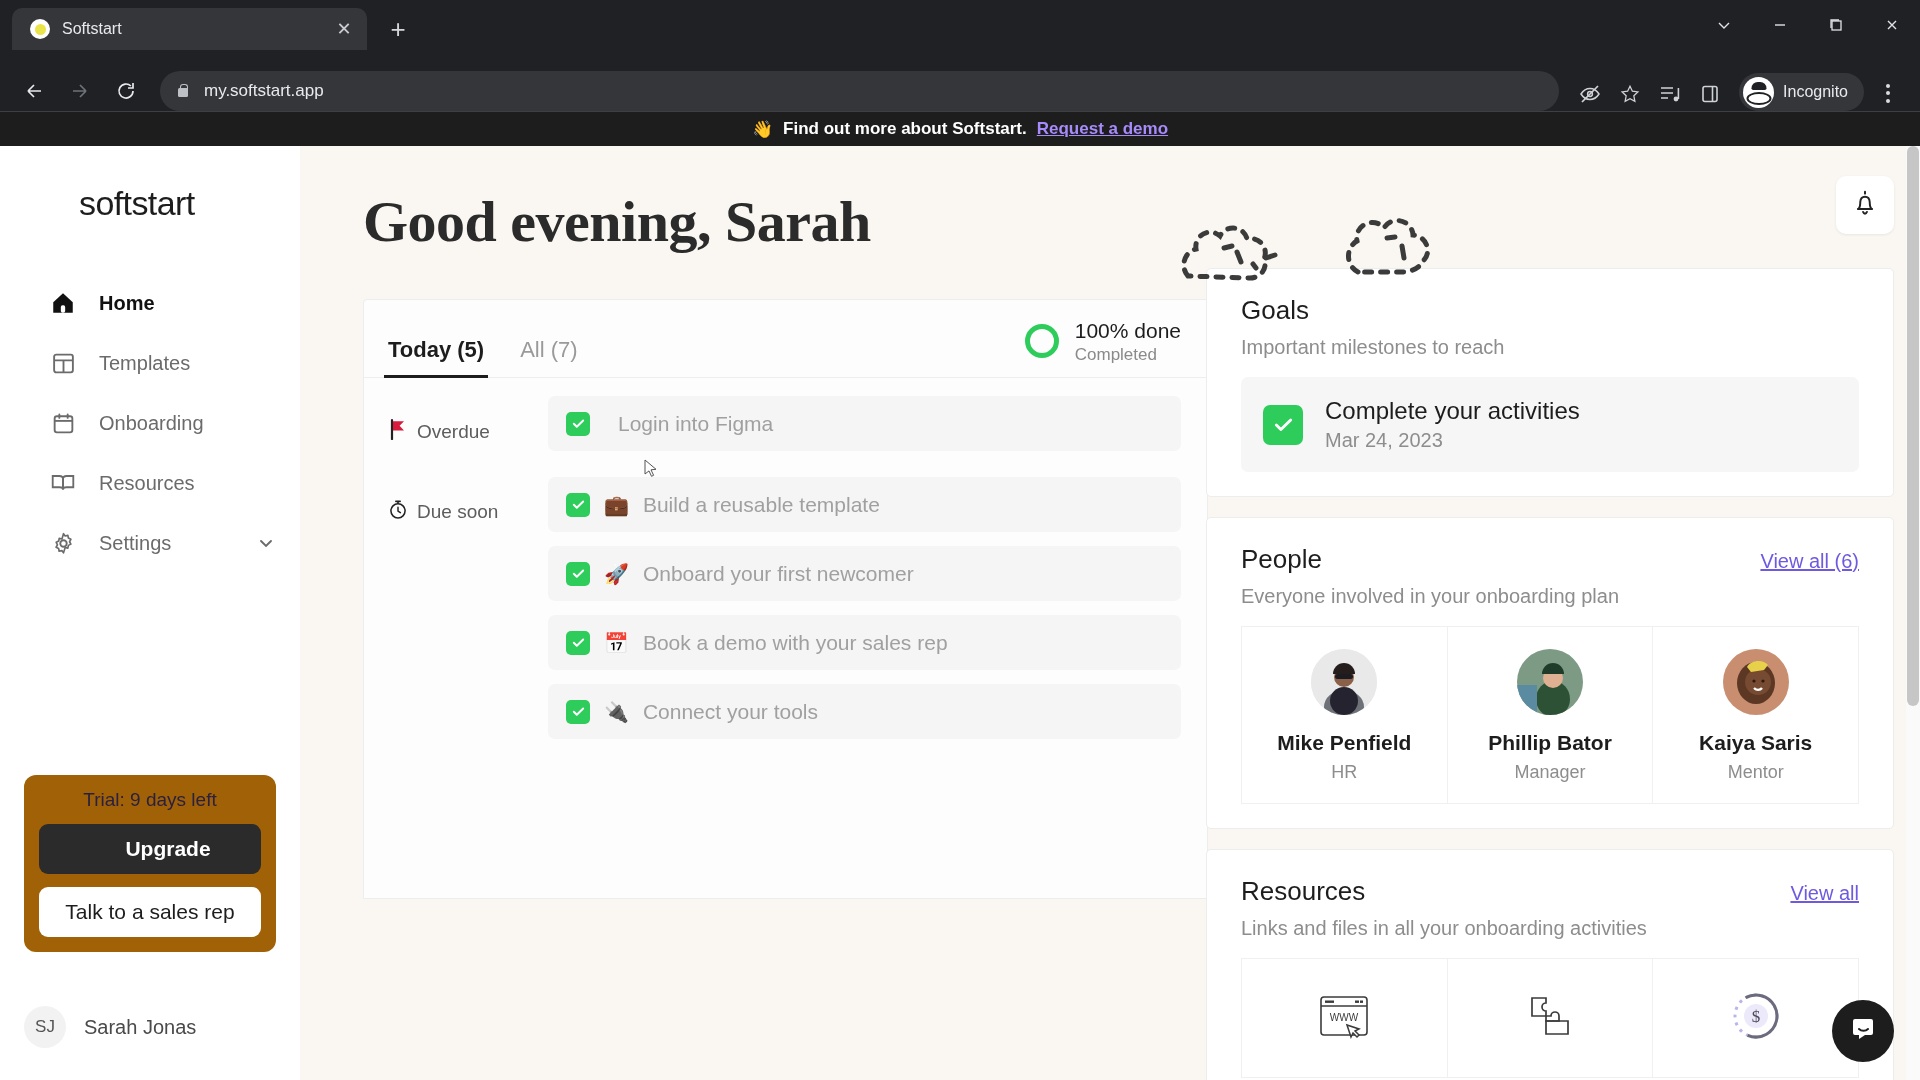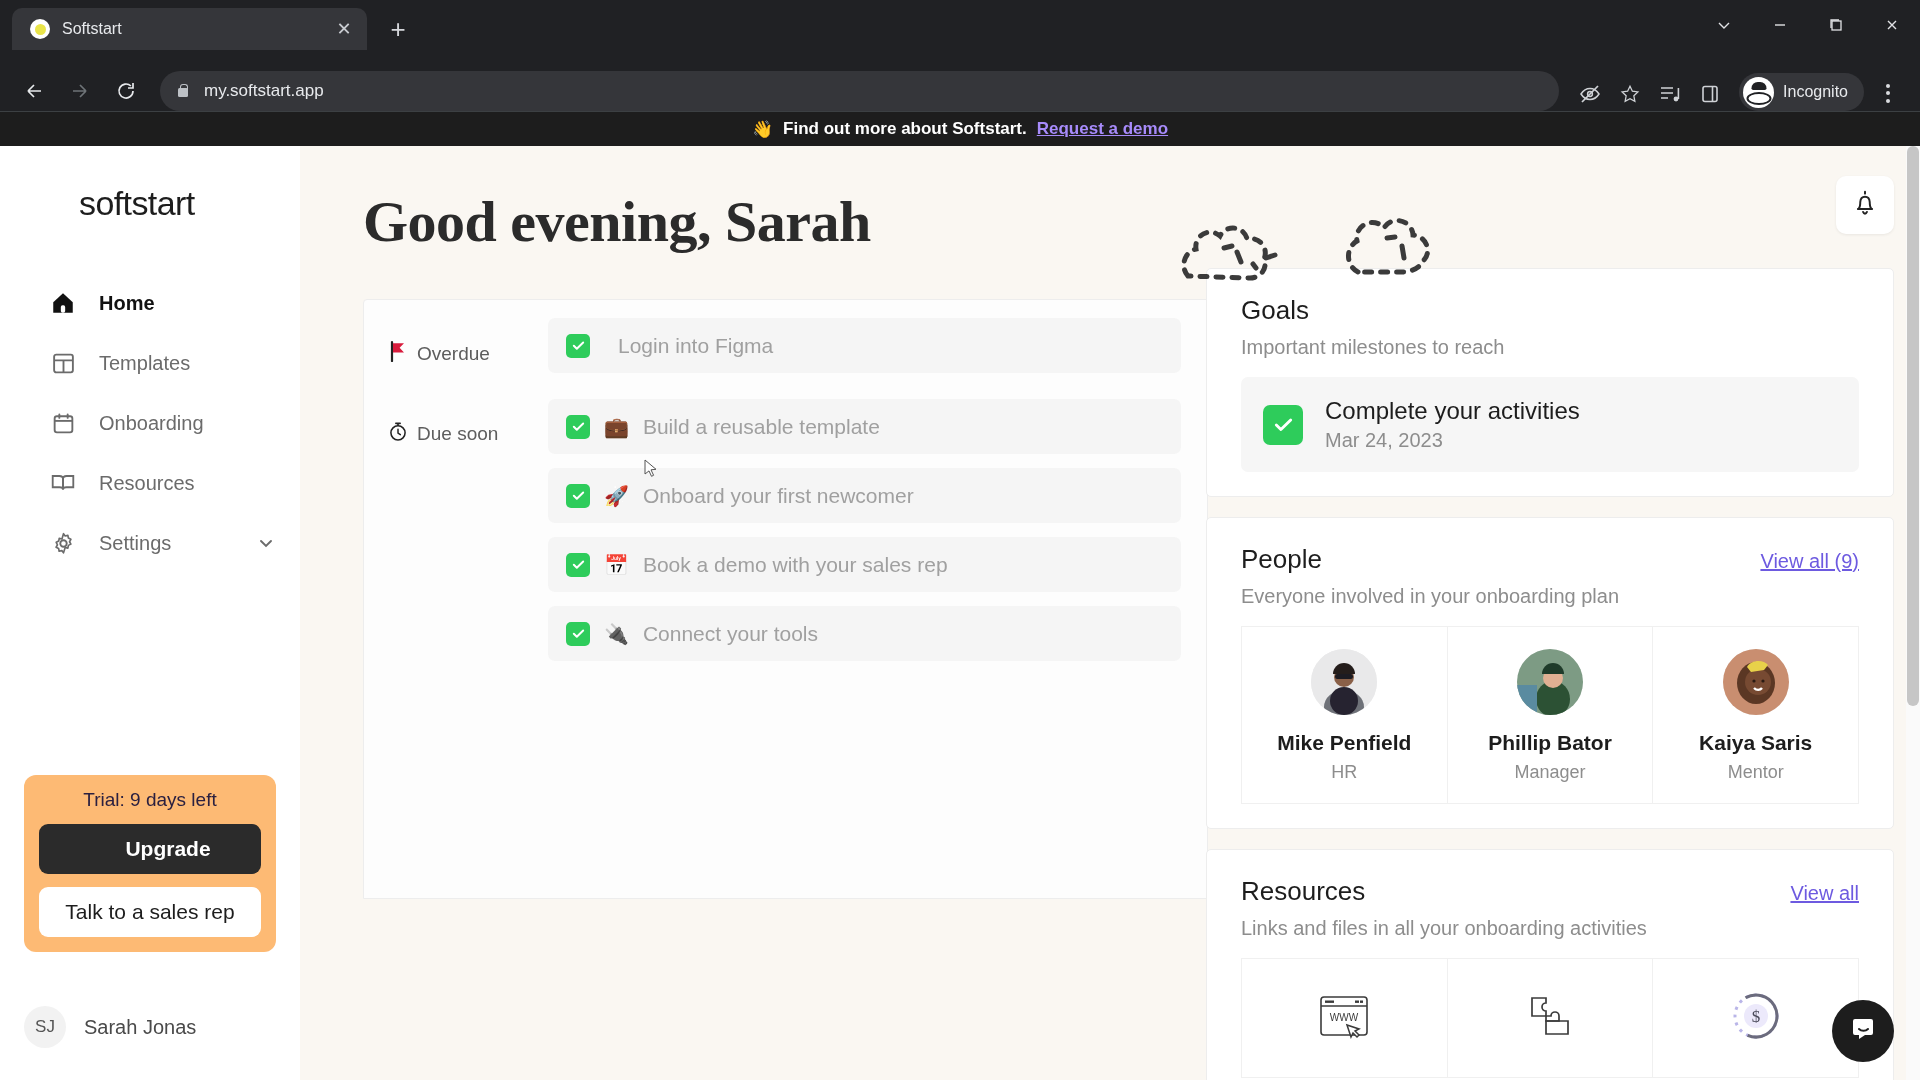--- a/index.html
+++ b/index.html
@@ -86,21 +86,21 @@
     font-weight: 400; }
   .nav { margin-top: 56px; display: flex; flex-direction: column; gap: 12px; }
   .nav-item { display: flex; align-items: center; gap: 22px; height: 48px; padding-left: 25px;
     color: #6b6b6b; font-size: 20px; border-radius: 10px; }
   .nav-item.active { color: #111; font-weight: 700; }
   .nav-ico { width: 28px; height: 28px; flex: none; display:flex; align-items:center; justify-content:center; }
   .nav-chevron { margin-left: auto; color: #6b6b6b; display:flex; }
 
   .trial-card {
     position: absolute; left: 24px; right: 24px; bottom: 128px;
-    background: #fdba74; border-radius: 12px; padding: 14px 15px 15px;
+    background: #a16207; border-radius: 12px; padding: 14px 15px 15px;
     display: flex; flex-direction: column; gap: 13px;
   }
   .trial-label { text-align: center; font-size: 19px; color: #2b2040; }
   .btn-upgrade { background: #2b2b2b; color: #fff; border: none; border-radius: 9px;
     height: 50px; font-size: 21px; font-weight: 700; font-family: inherit; padding-left: 36px; }
   .btn-sales { background: #fff; color: #1d1d1d; border: none; border-radius: 9px;
     height: 50px; font-size: 21px; font-family: inherit; }
   .profile { position: absolute; left: 24px; bottom: 32px; display: flex; align-items: center; gap: 18px; }
   .avatar-sm { width: 42px; height: 42px; border-radius: 50%; background: #f2f2f2; color: #555;
     display: flex; align-items: center; justify-content: center; font-size: 17px; }
@@ -353,20 +353,33 @@
         <span class="profile-name">Sarah Jonas</span>
       </div>
     </aside>
 
     <div class="main">
 
       <div class="col-left">
         <h1 class="greeting">Good evening, Sarah</h1>
 
         <div class="tasks-card">
+          <div class="tasks-head">
+            <div class="tabs">
+              <div class="tab-btn active">Today (5)</div>
+              <div class="tab-btn">All (7)</div>
+            </div>
+            <div class="done-wrap">
+              <span class="ring"></span>
+              <span class="done-text">
+                <span class="done-pct" style="display:block">100% done</span>
+                <span class="done-sub" style="display:block">Completed</span>
+              </span>
+            </div>
+          </div>
 
           <div class="task-body">
 
             <div class="group-row">
               <div class="group-label">
                 <span>
                   <svg width="20" height="22" viewBox="0 0 20 22">
                       <path d="M4 2v19" stroke="#222" stroke-width="2.2" stroke-linecap="round"></path>
                       <path d="M5 3.2h11l-4.4 4.6L16 12.4H5z" fill="#d81b3c"></path>
                     </svg>
@@ -490,21 +503,21 @@
             <span>
               <span class="goal-title" style="display:block">Complete your activities</span>
               <span class="goal-date" style="display:block">Mar 24, 2023</span>
             </span>
           </div>
         </section>
 
         <section class="panel">
           <div class="panel-head">
             <span class="panel-title">People</span>
-            <a class="view-all" href="#">View all (9)</a>
+            <a class="view-all" href="#">View all (6)</a>
           </div>
           <div class="panel-sub">Everyone involved in your onboarding plan</div>
           <div class="people-grid">
             <div class="person">
               <div class="ava">
                 <svg width="66" height="66" viewBox="0 0 66 66">
                     <rect width="66" height="66" fill="#e9e9ea"></rect>
                     <ellipse cx="33" cy="58" rx="20" ry="17" fill="#6e7178"></ellipse>
                     <ellipse cx="33" cy="52" rx="14" ry="14" fill="#262330"></ellipse>
                     <circle cx="33" cy="28" r="10" fill="#8a6048"></circle>

